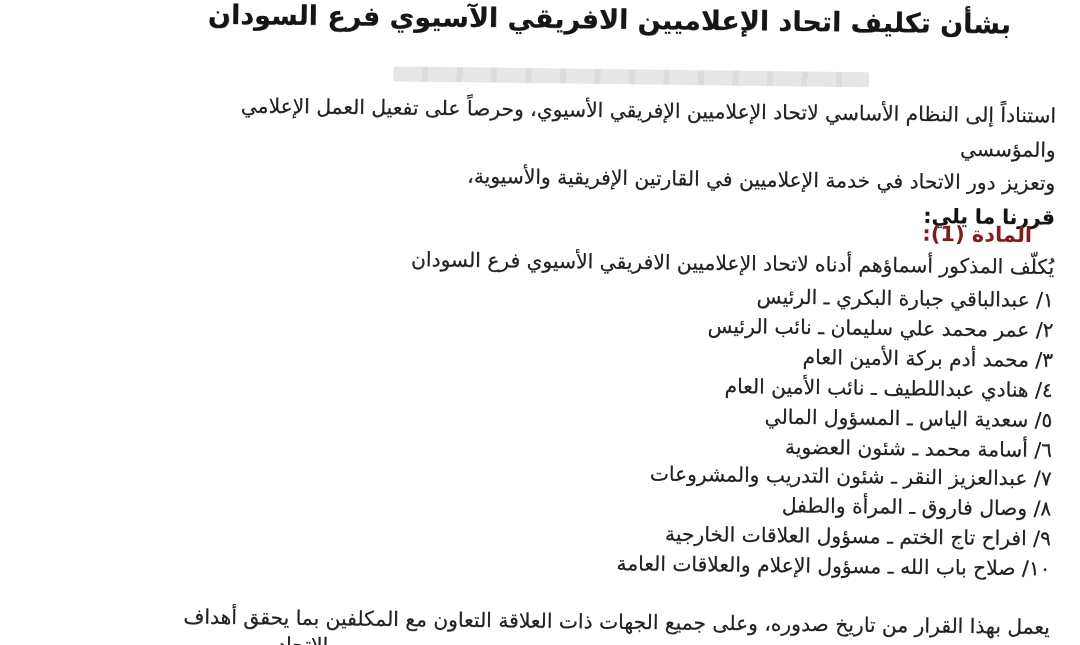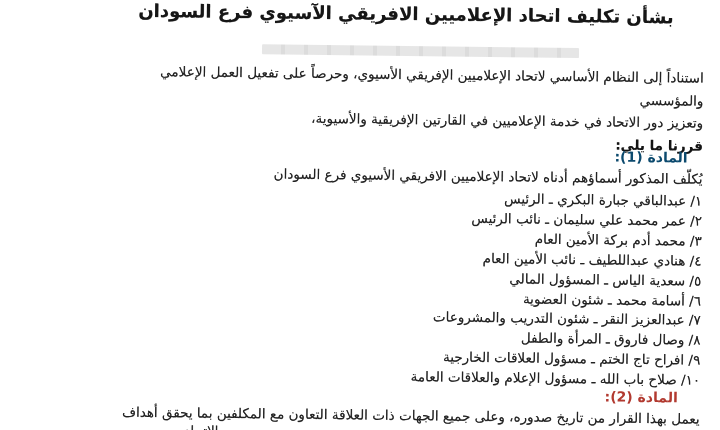--- a/index.html
+++ b/index.html
@@ -119,37 +119,36 @@
     <div class="title">بشأن تكليف اتحاد الإعلاميين الافريقي الآسيوي فرع السودان</div>
 
     <div class="redaction-bar"></div>
 
     <div class="preamble">
       <div>استناداً إلى النظام الأساسي لاتحاد الإعلاميين الإفريقي الأسيوي، وحرصاً على تفعيل العمل الإعلامي والمؤسسي</div>
       <div>وتعزيز دور الاتحاد في خدمة الإعلاميين في القارتين الإفريقية والأسيوية،</div>
       <div class="lead">قررنا ما يلي:</div>
     </div>
 
-    <div class="article-heading article1-heading" style="color: #0c4a6e;">المادة (1):</div>
+    <div class="article-heading article1-heading" style="color: #7f1d1d;">المادة (1):</div>
 
     <div class="article1-intro">يُكلّف المذكور أسماؤهم أدناه لاتحاد الإعلاميين الافريقي الأسيوي فرع السودان</div>
 
     <ul class="members">
         <li>١/ عبدالباقي جبارة البكري ـ الرئيس</li>
         <li>٢/ عمر محمد علي سليمان ـ نائب الرئيس</li>
         <li>٣/ محمد أدم بركة الأمين العام</li>
         <li>٤/ هنادي عبداللطيف ـ نائب الأمين العام</li>
         <li>٥/ سعدية الياس ـ المسؤول المالي</li>
         <li>٦/ أسامة محمد ـ شئون العضوية</li>
         <li>٧/ عبدالعزيز النقر ـ شئون التدريب والمشروعات</li>
         <li>٨/ وصال فاروق ـ المرأة والطفل</li>
         <li>٩/ افراح تاج الختم ـ مسؤول العلاقات الخارجية</li>
         <li>١٠/ صلاح باب الله ـ مسؤول الإعلام والعلاقات العامة</li>
       </ul>
 
-    <div class="article-heading article2-heading" style="color: rgb(178, 58, 48);">المادة (2):</div>
 
     <div class="article2-body">يعمل بهذا القرار من تاريخ صدوره، وعلى جميع الجهات ذات العلاقة التعاون مع المكلفين بما يحقق أهداف</div>
 
     <div class="cutoff-word">الاتحاد</div>
 
   </div>
 </div>
 
 </body></html>

